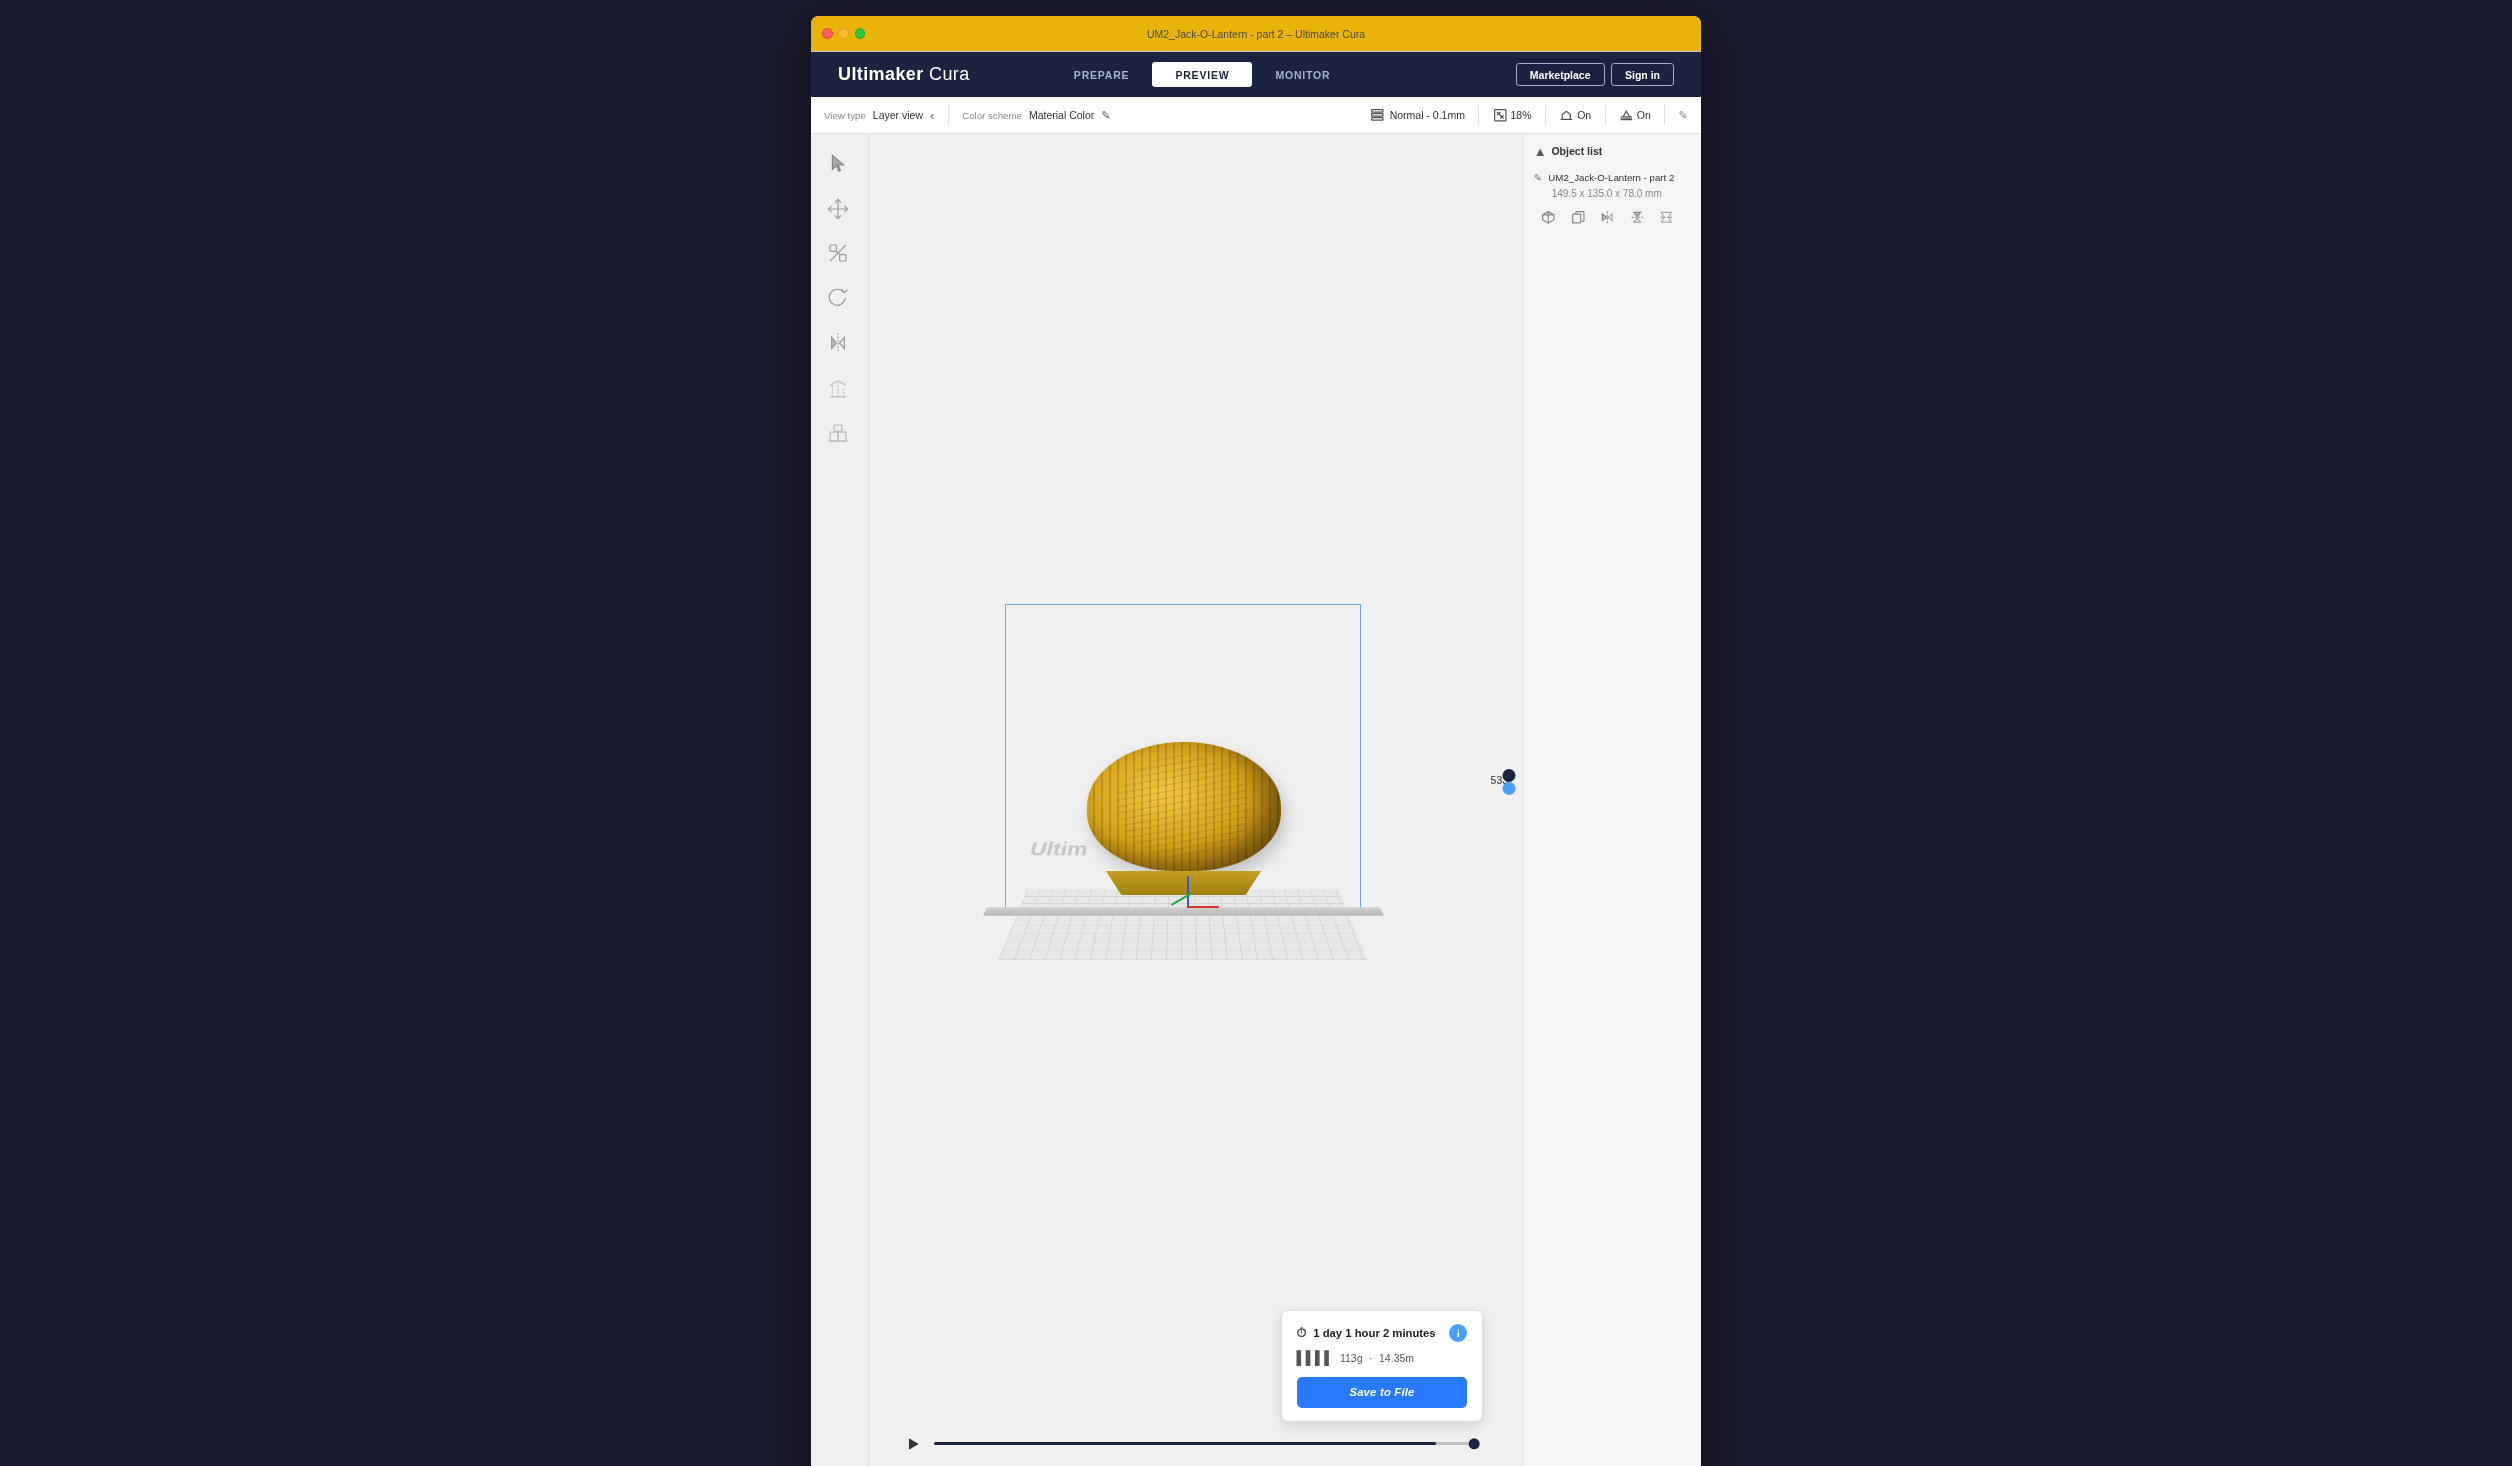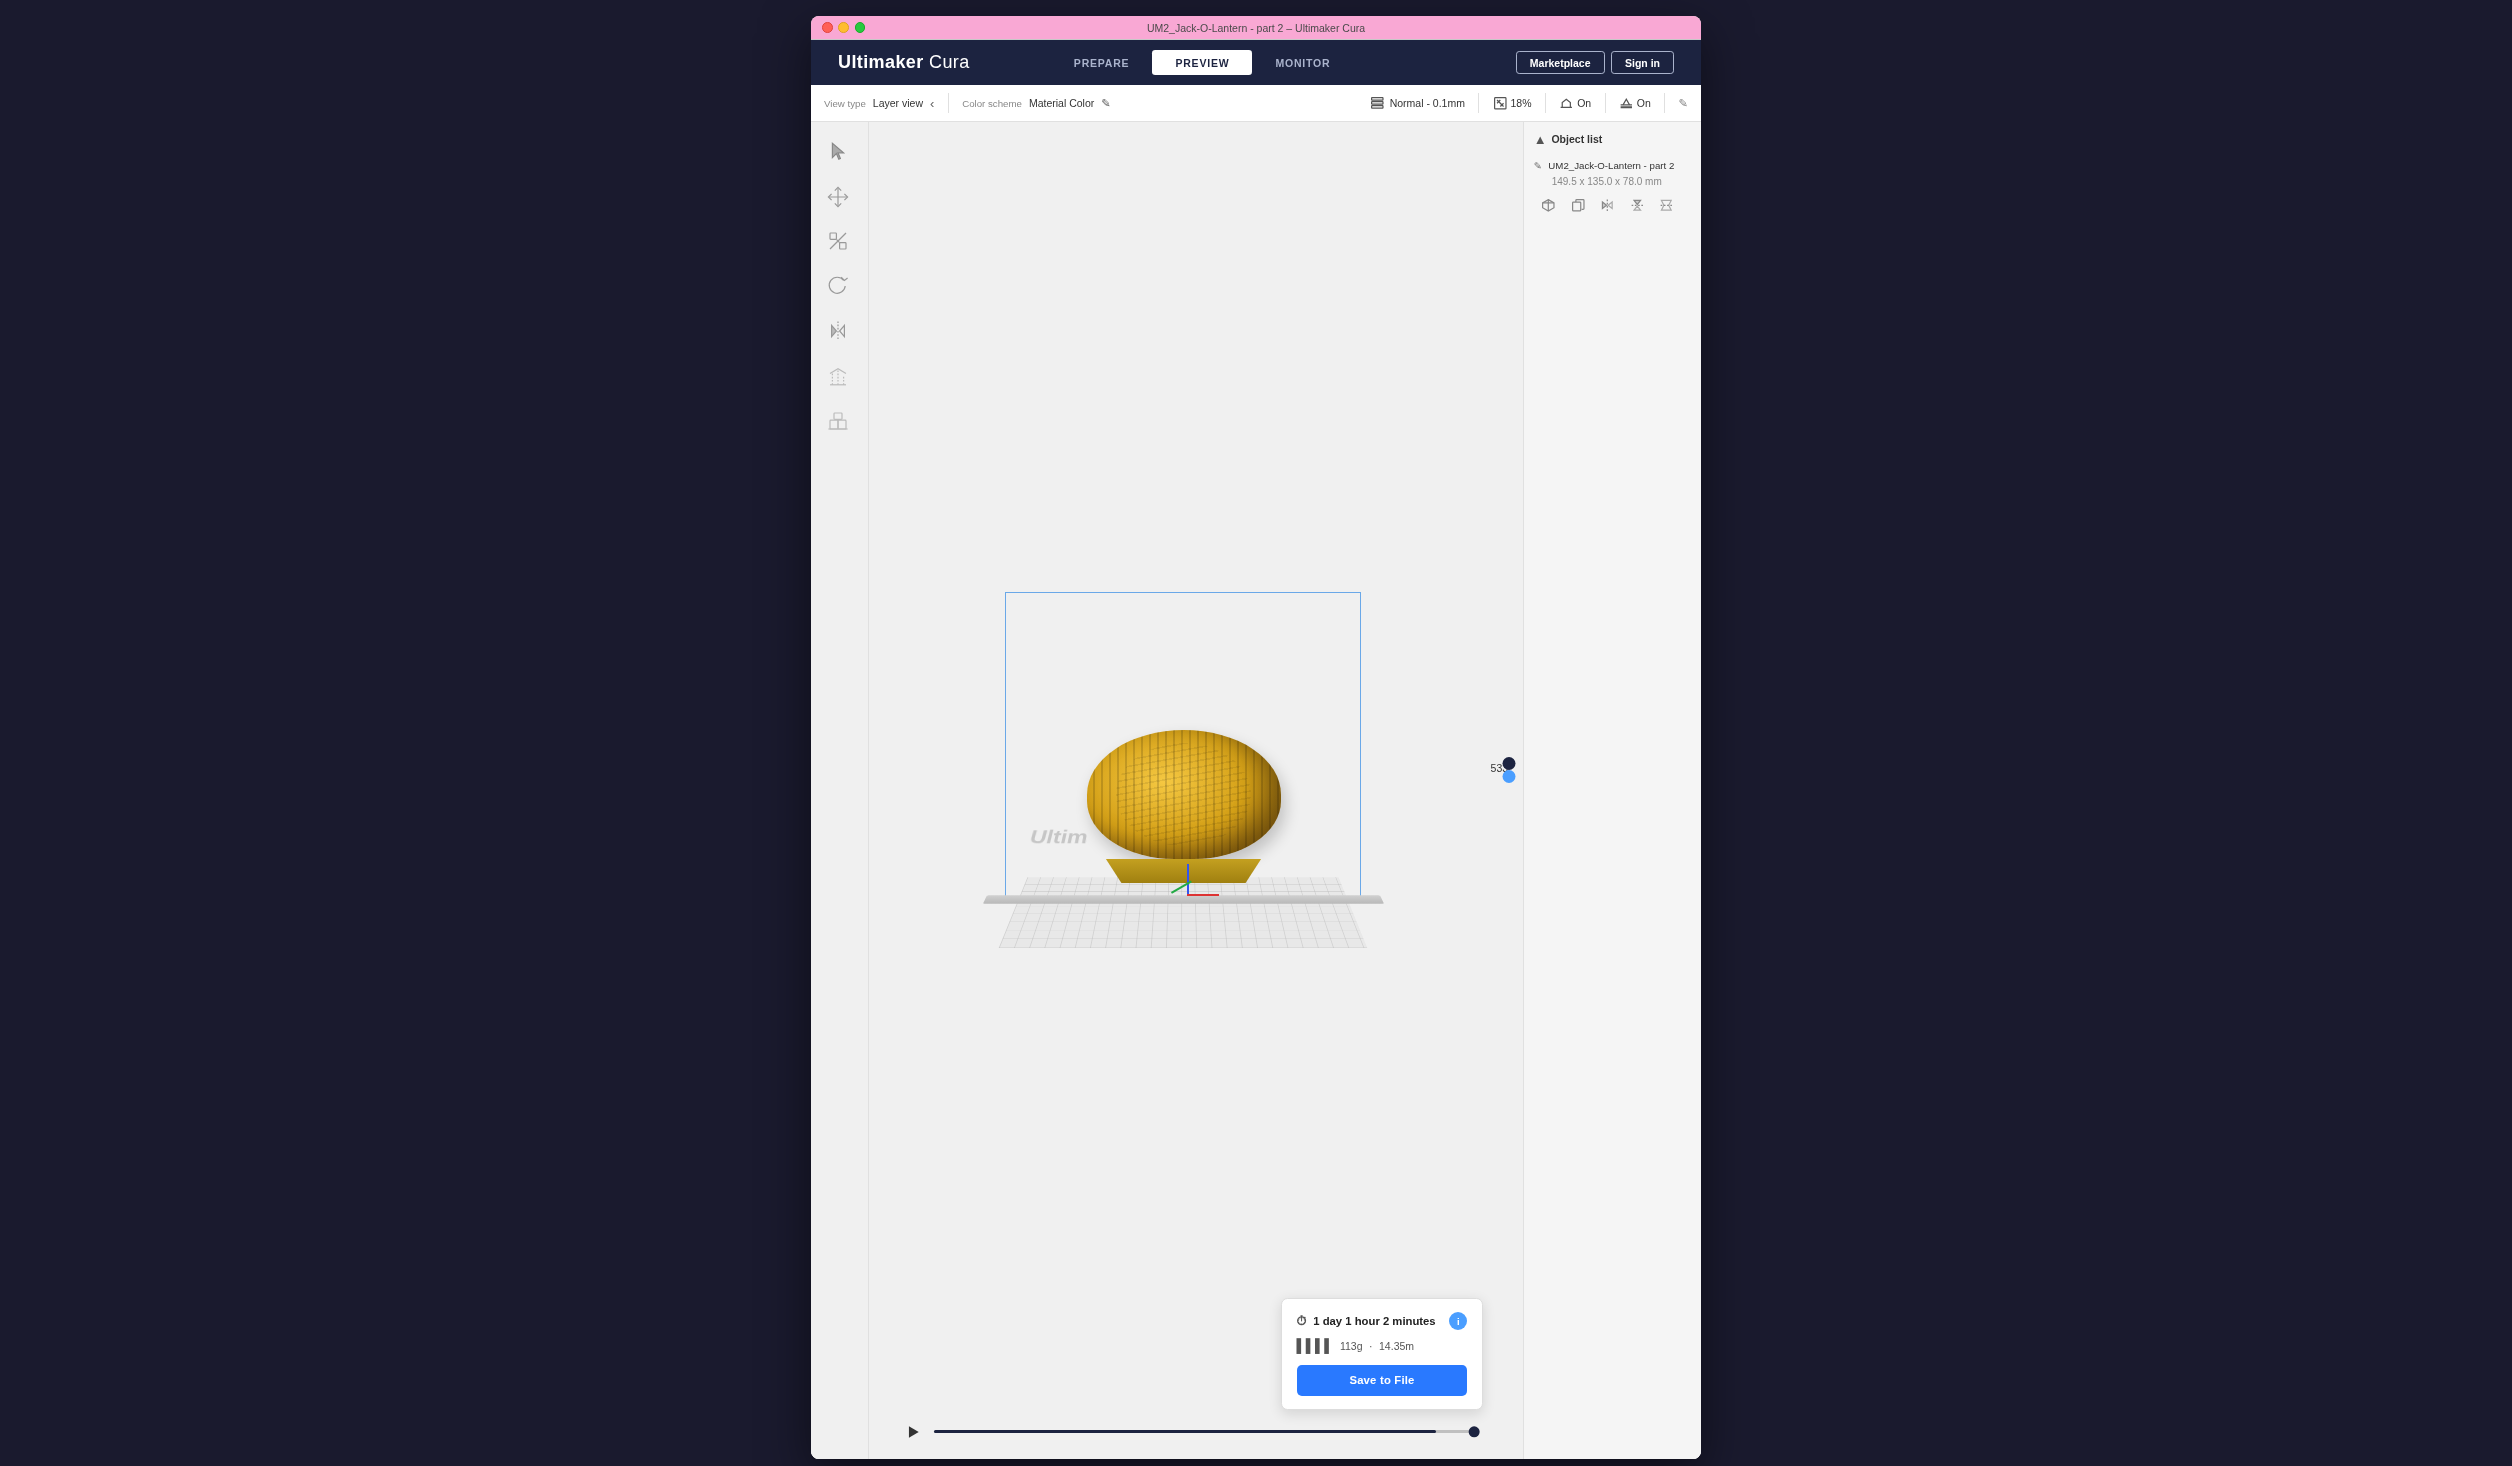--- a/index.html
+++ b/index.html
@@ -13,22 +13,22 @@
       padding: 16px;
     }
     .window {
       width: 890px;
       background: #f0f0f0;
       border-radius: 8px;
       overflow: hidden;
       box-shadow: 0 16px 49px rgba(0,0,0,0.5);
     }
     .title-bar {
-      background: #f9a8d4;
-      height: 24px;
+      background: #eab308;
+      height: 36px;
       display: flex;
       align-items: center;
       justify-content: center;
       position: relative;
       border-bottom: 0.8px solid #c8c8c8;
     }
     .traffic-lights {
       position: absolute;
       left: 11.3px;
       display: flex;
@@ -445,20 +445,21 @@
       width: 100%;
       background: #2979ff;
       color: white;
       border: none;
       border-radius: 4.9px;
       padding: 9.7px;
       font-size: 11.3px;
       font-weight: 600;
       cursor: pointer;
       letter-spacing: 0.2px;
+      font-style: italic;
     }
   </style>
 </head>
 <body>
 
 <div class="window">
 
   <div class="title-bar">
     <div class="traffic-lights">
       <div class="traffic-light tl-red"></div>

